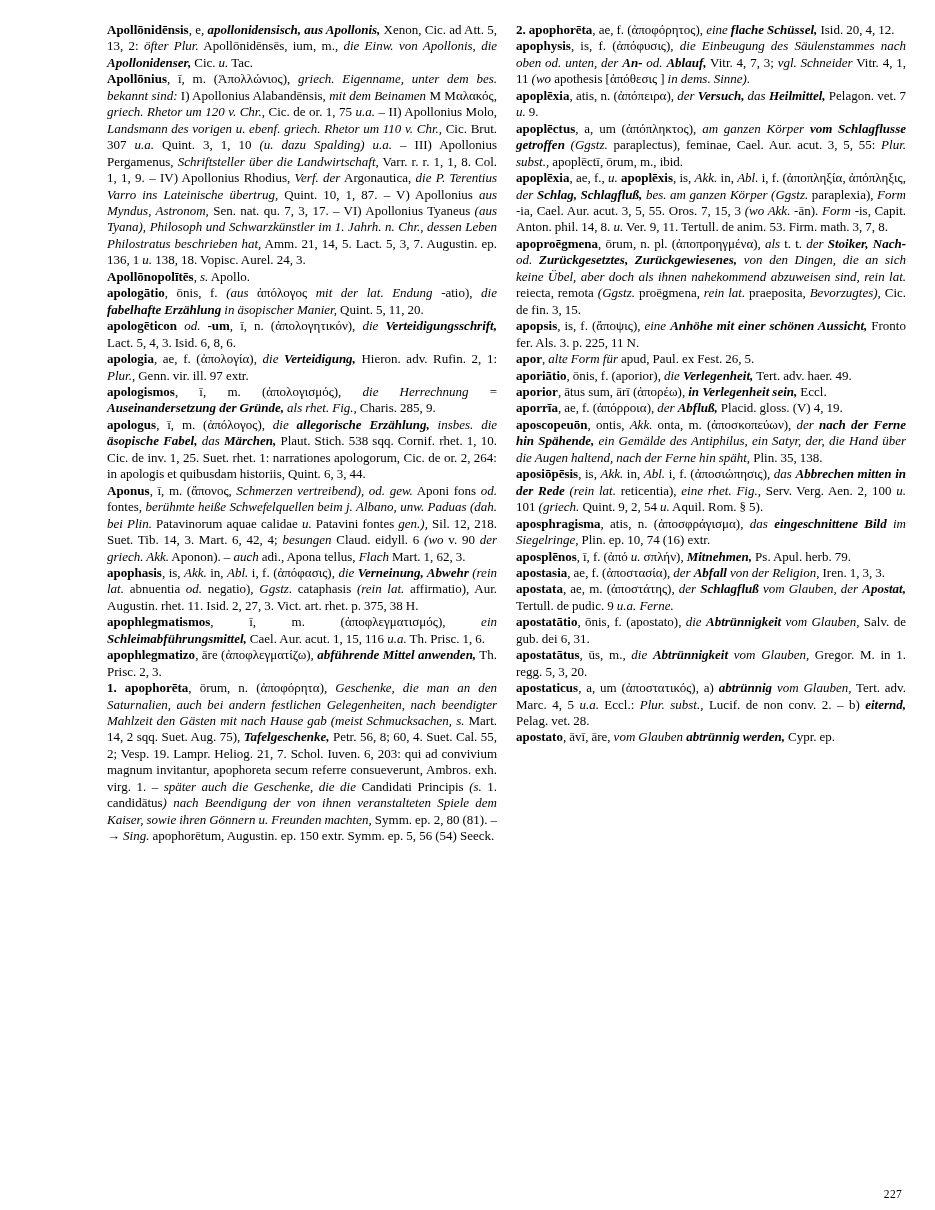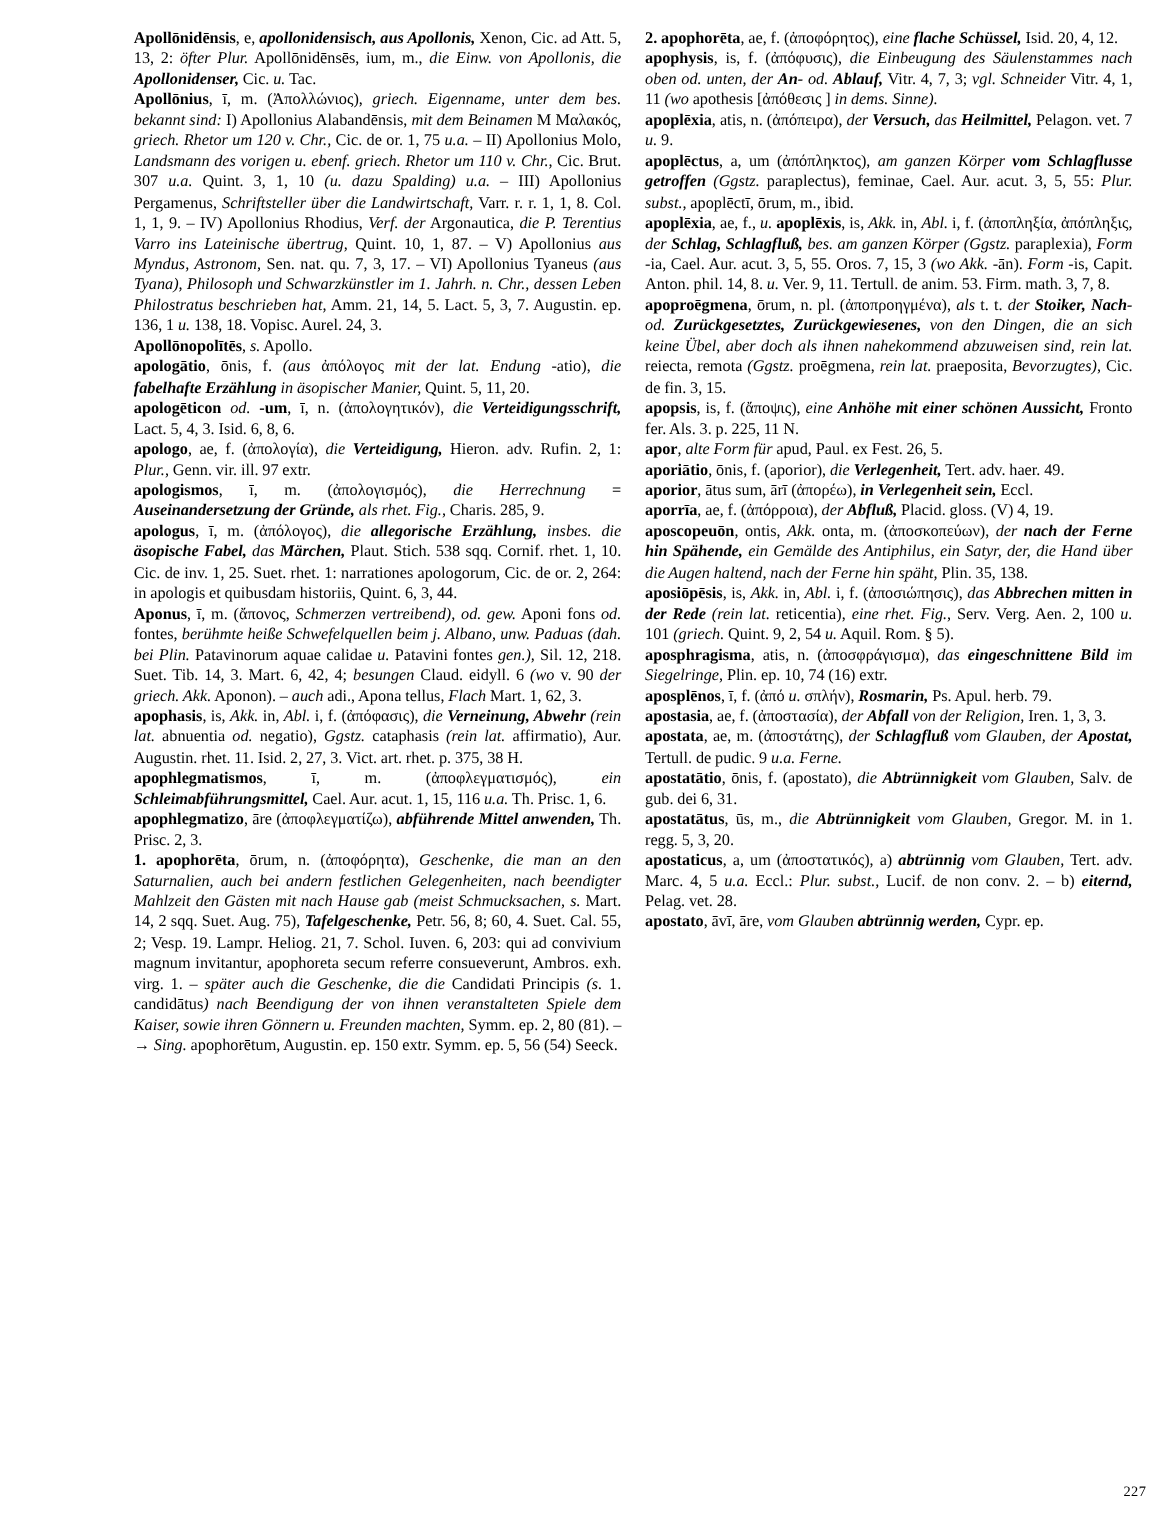--- a/index.html
+++ b/index.html
@@ -45,39 +45,39 @@
   }
   .entry i, .entry .it {
     font-style: italic;
   }
   .entry .bi {
     font-weight: bold;
     font-style: italic;
   }
   .pagenum {
     position: absolute;
-    right: 18px;
+    right: 33px;
     bottom: 10px;
     font-size: 11.5px;
     letter-spacing: 0.3px;
     color: #000;
   }
 </style>
 </head>
 <body>
 
 <div class="page">
   <div class="columns">
     <div class="column" id="col-left">
         <p class="entry"><span class="hw">Apollōnidēnsis</span>, e, <span class="bi">apollonidensisch, aus Apollonis,</span> Xenon, Cic. ad Att. 5, 13, 2: <i>öfter Plur.</i> Apollōnidēnsēs, ium, m., <i>die Einw. von Apollonis, die</i> <span class="bi">Apollonidenser,</span> Cic. <i>u.</i> Tac.</p>
         <p class="entry"><span class="hw">Apollōnius</span>, ī, m. (Ἀπολλώνιος), <i>griech. Eigenname, unter dem bes. bekannt sind:</i> I) Apollonius Alabandēnsis, <i>mit dem Beinamen</i> M Μαλακός, <i>griech. Rhetor um 120 v. Chr.,</i> Cic. de or. 1, 75 <i>u.a.</i> – II) Apollonius Molo, <i>Landsmann des vorigen u. ebenf. griech. Rhetor um 110 v. Chr.,</i> Cic. Brut. 307 <i>u.a.</i> Quint. 3, 1, 10 <i>(u. dazu Spalding) u.a.</i> – III) Apollonius Pergamenus, <i>Schriftsteller über die Landwirtschaft,</i> Varr. r. r. 1, 1, 8. Col. 1, 1, 9. – IV) Apollonius Rhodius, <i>Verf. der</i> Argonautica, <i>die P. Terentius Varro ins Lateinische übertrug,</i> Quint. 10, 1, 87. – V) Apollonius <i>aus Myndus, Astronom,</i> Sen. nat. qu. 7, 3, 17. – VI) Apollonius Tyaneus <i>(aus Tyana), Philosoph und Schwarzkünstler im 1. Jahrh. n. Chr., dessen Leben Philostratus beschrieben hat,</i> Amm. 21, 14, 5. Lact. 5, 3, 7. Augustin. ep. 136, 1 <i>u.</i> 138, 18. Vopisc. Aurel. 24, 3.</p>
         <p class="entry"><span class="hw">Apollōnopolītēs</span>, <i>s.</i> Apollo.</p>
         <p class="entry"><span class="hw">apologātio</span>, ōnis, f. <i>(aus</i> ἀπόλογος <i>mit der lat. Endung</i> -atio), <i>die</i> <span class="bi">fabelhafte Erzählung</span> <i>in äsopischer Manier,</i> Quint. 5, 11, 20.</p>
         <p class="entry"><span class="hw">apologēticon</span> <i>od.</i> <span class="hw">-um</span>, ī, n. (ἀπολογητικόν), <i>die</i> <span class="bi">Verteidigungsschrift,</span> Lact. 5, 4, 3. Isid. 6, 8, 6.</p>
-        <p class="entry"><span class="hw">apologo</span>, ae, f. (ἀπολογία), <i>die</i> <span class="bi">Verteidigung,</span> Hieron. adv. Rufin. 2, 1: <i>Plur.,</i> Genn. vir. ill. 97 extr.</p>
+        <p class="entry"><span class="hw">apologia</span>, ae, f. (ἀπολογία), <i>die</i> <span class="bi">Verteidigung,</span> Hieron. adv. Rufin. 2, 1: <i>Plur.,</i> Genn. vir. ill. 97 extr.</p>
         <p class="entry"><span class="hw">apologismos</span>, ī, m. (ἀπολογισμός), <i>die Herrechnung</i> = <span class="bi">Auseinandersetzung der Gründe,</span> <i>als rhet. Fig.,</i> Charis. 285, 9.</p>
         <p class="entry"><span class="hw">apologus</span>, ī, m. (ἀπόλογος), <i>die</i> <span class="bi">allegorische Erzählung,</span> <i>insbes. die</i> <span class="bi">äsopische Fabel,</span> <i>das</i> <span class="bi">Märchen,</span> Plaut. Stich. 538 sqq. Cornif. rhet. 1, 10. Cic. de inv. 1, 25. Suet. rhet. 1: narrationes apologorum, Cic. de or. 2, 264: in apologis et quibusdam historiis, Quint. 6, 3, 44.</p>
         <p class="entry"><span class="hw">Aponus</span>, ī, m. (ἄπονος, <i>Schmerzen vertreibend), od. gew.</i> Aponi fons <i>od.</i> fontes, <i>berühmte heiße Schwefelquellen beim j. Albano, unw. Paduas (dah. bei Plin.</i> Patavinorum aquae calidae <i>u.</i> Patavini fontes <i>gen.),</i> Sil. 12, 218. Suet. Tib. 14, 3. Mart. 6, 42, 4; <i>besungen</i> Claud. eidyll. 6 <i>(wo</i> v. 90 <i>der griech. Akk.</i> Aponon). – <i>auch</i> adi., Apona tellus, <i>Flach</i> Mart. 1, 62, 3.</p>
         <p class="entry"><span class="hw">apophasis</span>, is, <i>Akk.</i> in, <i>Abl.</i> i, f. (ἀπόφασις), <i>die</i> <span class="bi">Verneinung, Abwehr</span> <i>(rein lat.</i> abnuentia <i>od.</i> negatio), <i>Ggstz.</i> cataphasis <i>(rein lat.</i> affirmatio), Aur. Augustin. rhet. 11. Isid. 2, 27, 3. Vict. art. rhet. p. 375, 38 H.</p>
         <p class="entry"><span class="hw">apophlegmatismos</span>, ī, m. (ἀποφλεγματισμός), <i>ein</i> <span class="bi">Schleimabführungsmittel,</span> Cael. Aur. acut. 1, 15, 116 <i>u.a.</i> Th. Prisc. 1, 6.</p>
         <p class="entry"><span class="hw">apophlegmatizo</span>, āre (ἀποφλεγματίζω), <span class="bi">abführende Mittel anwenden,</span> Th. Prisc. 2, 3.</p>
         <p class="entry"><span class="hw">1. apophorēta</span>, ōrum, n. (ἀποφόρητα), <i>Geschenke, die man an den Saturnalien, auch bei andern festlichen Gelegenheiten, nach beendigter Mahlzeit den Gästen mit nach Hause gab (meist Schmucksachen, s.</i> Mart. 14, 2 sqq. Suet. Aug. 75), <span class="bi">Tafelgeschenke,</span> Petr. 56, 8; 60, 4. Suet. Cal. 55, 2; Vesp. 19. Lampr. Heliog. 21, 7. Schol. Iuven. 6, 203: qui ad convivium magnum invitantur, apophoreta secum referre consueverunt, Ambros. exh. virg. 1. – <i>später auch die Geschenke, die die</i> Candidati Principis <i>(s.</i> 1. candidātus<i>) nach Beendigung der von ihnen veranstalteten Spiele dem Kaiser, sowie ihren Gönnern u. Freunden machten,</i> Symm. ep. 2, 80 (81). – → <i>Sing.</i> apophorētum, Augustin. ep. 150 extr. Symm. ep. 5, 56 (54) Seeck.</p>
       </div>
     <div class="column" id="col-right">
         <p class="entry"><span class="hw">2. apophorēta</span>, ae, f. (ἀποφόρητος), <i>eine</i> <span class="bi">flache Schüssel,</span> Isid. 20, 4, 12.</p>
@@ -87,21 +87,21 @@
         <p class="entry"><span class="hw">apoplēxia</span>, ae, f., <i>u.</i> <span class="hw">apoplēxis</span>, is, <i>Akk.</i> in, <i>Abl.</i> i, f. (ἀποπληξία, ἀπόπληξις, <i>der</i> <span class="bi">Schlag, Schlagfluß,</span> <i>bes. am ganzen Körper (Ggstz.</i> paraplexia), <i>Form</i> -ia, Cael. Aur. acut. 3, 5, 55. Oros. 7, 15, 3 <i>(wo Akk.</i> -ān). <i>Form</i> -is, Capit. Anton. phil. 14, 8. <i>u.</i> Ver. 9, 11. Tertull. de anim. 53. Firm. math. 3, 7, 8.</p>
         <p class="entry"><span class="hw">apoproēgmena</span>, ōrum, n. pl. (ἀποπροηγμένα), <i>als</i> t. t. <i>der</i> <span class="bi">Stoiker, Nach-</span> <i>od.</i> <span class="bi">Zurückgesetztes, Zurückgewiesenes,</span> <i>von den Dingen, die an sich keine Übel, aber doch als ihnen nahekommend abzuweisen sind, rein lat.</i> reiecta, remota <i>(Ggstz.</i> proēgmena, <i>rein lat.</i> praeposita, <i>Bevorzugtes),</i> Cic. de fin. 3, 15.</p>
         <p class="entry"><span class="hw">apopsis</span>, is, f. (ἄποψις), <i>eine</i> <span class="bi">Anhöhe mit einer schönen Aussicht,</span> Fronto fer. Als. 3. p. 225, 11 N.</p>
         <p class="entry"><span class="hw">apor</span>, <i>alte Form für</i> apud, Paul. ex Fest. 26, 5.</p>
         <p class="entry"><span class="hw">aporiātio</span>, ōnis, f. (aporior), <i>die</i> <span class="bi">Verlegenheit,</span> Tert. adv. haer. 49.</p>
         <p class="entry"><span class="hw">aporior</span>, ātus sum, ārī (ἀπορέω), <span class="bi">in Verlegenheit sein,</span> Eccl.</p>
         <p class="entry"><span class="hw">aporrīa</span>, ae, f. (ἀπόρροια), <i>der</i> <span class="bi">Abfluß,</span> Placid. gloss. (V) 4, 19.</p>
         <p class="entry"><span class="hw">aposcopeuōn</span>, ontis, <i>Akk.</i> onta, m. (ἀποσκοπεύων), <i>der</i> <span class="bi">nach der Ferne hin Spähende,</span> <i>ein Gemälde des Antiphilus, ein Satyr, der, die Hand über die Augen haltend, nach der Ferne hin späht,</i> Plin. 35, 138.</p>
         <p class="entry"><span class="hw">aposiōpēsis</span>, is, <i>Akk.</i> in, <i>Abl.</i> i, f. (ἀποσιώπησις), <i>das</i> <span class="bi">Abbrechen mitten in der Rede</span> <i>(rein lat.</i> reticentia), <i>eine rhet. Fig.,</i> Serv. Verg. Aen. 2, 100 <i>u.</i> 101 <i>(griech.</i> Quint. 9, 2, 54 <i>u.</i> Aquil. Rom. § 5).</p>
         <p class="entry"><span class="hw">aposphragisma</span>, atis, n. (ἀποσφράγισμα), <i>das</i> <span class="bi">eingeschnittene Bild</span> <i>im Siegelringe,</i> Plin. ep. 10, 74 (16) extr.</p>
-        <p class="entry"><span class="hw">aposplēnos</span>, ī, f. (ἀπό <i>u.</i> σπλήν), <span class="bi">Rosmarin,</span> Ps. Apul. herb. 79.</p>
+        <p class="entry"><span class="hw">aposplēnos</span>, ī, f. (ἀπό <i>u.</i> σπλήν), <span class="bi">Mitnehmen,</span> Ps. Apul. herb. 79.</p>
         <p class="entry"><span class="hw">apostasia</span>, ae, f. (ἀποστασία), <i>der</i> <span class="bi">Abfall</span> <i>von der Religion,</i> Iren. 1, 3, 3.</p>
         <p class="entry"><span class="hw">apostata</span>, ae, m. (ἀποστάτης), <i>der</i> <span class="bi">Schlagfluß</span> <i>vom Glauben, der</i> <span class="bi">Apostat,</span> Tertull. de pudic. 9 <i>u.a. Ferne.</i></p>
         <p class="entry"><span class="hw">apostatātio</span>, ōnis, f. (apostato), <i>die</i> <span class="bi">Abtrünnigkeit</span> <i>vom Glauben,</i> Salv. de gub. dei 6, 31.</p>
         <p class="entry"><span class="hw">apostatātus</span>, ūs, m., <i>die</i> <span class="bi">Abtrünnigkeit</span> <i>vom Glauben,</i> Gregor. M. in 1. regg. 5, 3, 20.</p>
         <p class="entry"><span class="hw">apostaticus</span>, a, um (ἀποστατικός), a) <span class="bi">abtrünnig</span> <i>vom Glauben,</i> Tert. adv. Marc. 4, 5 <i>u.a.</i> Eccl.: <i>Plur. subst.,</i> Lucif. de non conv. 2. – b) <span class="bi">eiternd,</span> Pelag. vet. 28.</p>
         <p class="entry"><span class="hw">apostato</span>, āvī, āre, <i>vom Glauben</i> <span class="bi">abtrünnig werden,</span> Cypr. ep.</p>
       </div>
   </div>
   <div class="pagenum">227</div>
 </div>

